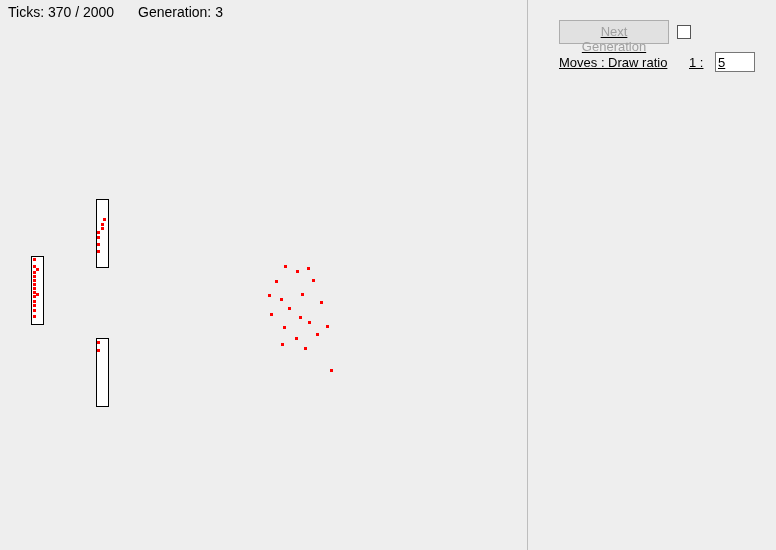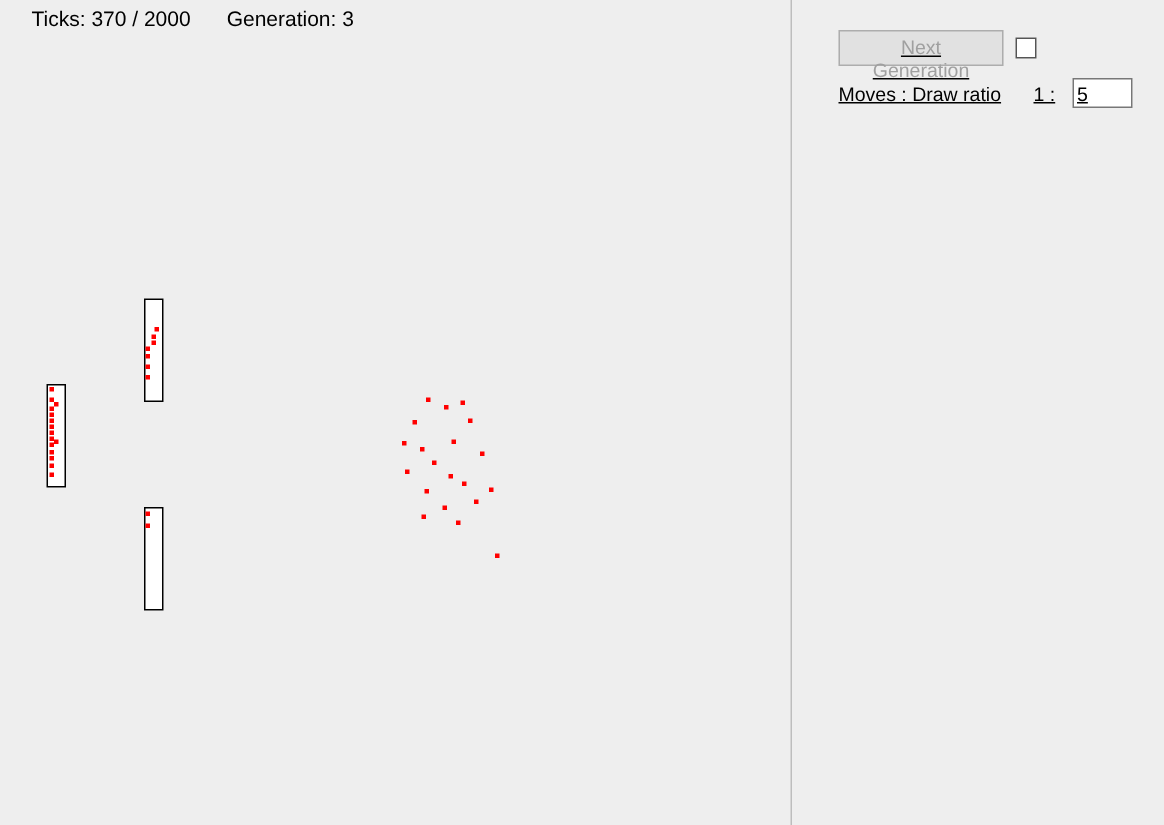--- a/index.html
+++ b/index.html
@@ -14,21 +14,21 @@
     overflow: hidden;
   }
   .container {
     position: relative;
     width: 776px;
     height: 550px;
   }
   .top-stats {
     position: absolute;
     top: 4px;
-    left: 21px;
+    left: 8px;
     font-size: 14px;
     display: flex;
     gap: 24px;
   }
   .sim-area {
     position: absolute;
     left: 0;
     top: 0;
     width: 527px;
     height: 550px;

